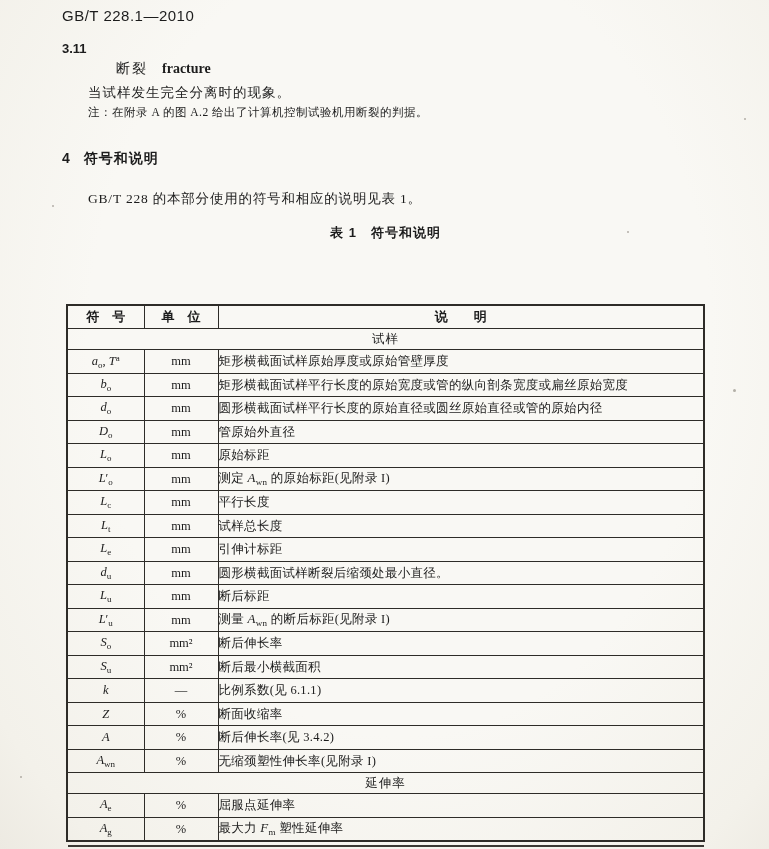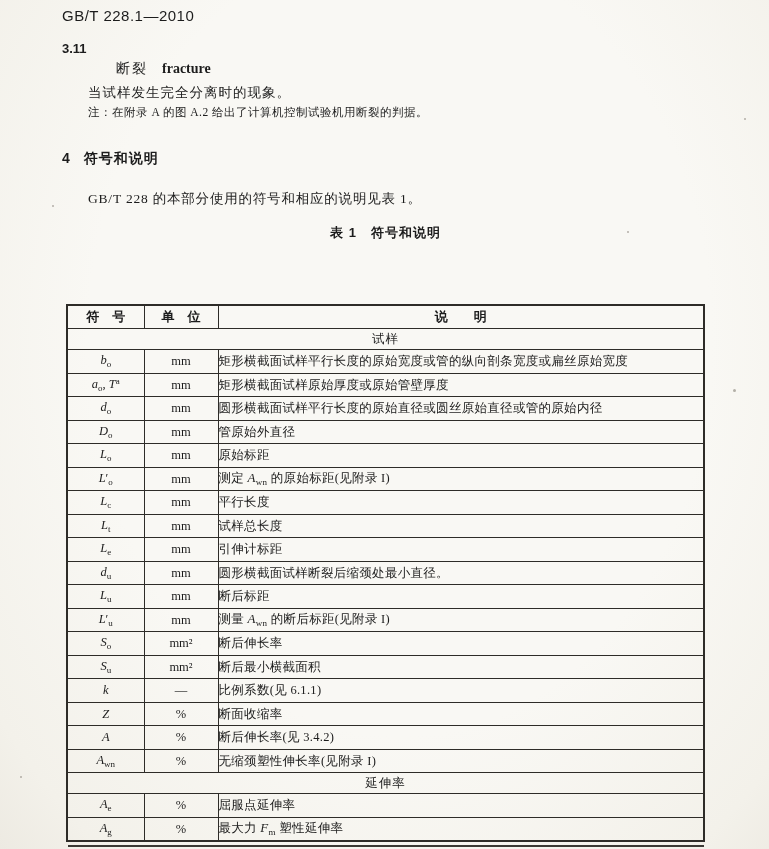--- a/index.html
+++ b/index.html
@@ -126,28 +126,28 @@
   <tbody id="tbody">
       <tr class="hdr">
         <td>符　号</td>
         <td>单　位</td>
         <td>说　　明</td>
       </tr>
       <tr class="sect">
         <td colspan="3">试样</td>
       </tr>
       <tr class="datarow">
+        <td class="sym"><i>a</i><sub>o</sub>, <i>T</i><sup>a</sup></td>
+        <td class="unit">mm</td>
+        <td class="desc">矩形横截面试样原始厚度或原始管壁厚度</td>
+      </tr>
+      <tr class="datarow">
         <td class="sym"><i>b</i><sub>o</sub></td>
         <td class="unit">mm</td>
         <td class="desc">矩形横截面试样平行长度的原始宽度或管的纵向剖条宽度或扁丝原始宽度</td>
-      </tr>
-      <tr class="datarow">
-        <td class="sym"><i>a</i><sub>o</sub>, <i>T</i><sup>a</sup></td>
-        <td class="unit">mm</td>
-        <td class="desc">矩形横截面试样原始厚度或原始管壁厚度</td>
       </tr>
       <tr class="datarow">
         <td class="sym"><i>d</i><sub>o</sub></td>
         <td class="unit">mm</td>
         <td class="desc">圆形横截面试样平行长度的原始直径或圆丝原始直径或管的原始内径</td>
       </tr>
       <tr class="datarow">
         <td class="sym"><i>D</i><sub>o</sub></td>
         <td class="unit">mm</td>
         <td class="desc">管原始外直径</td>

